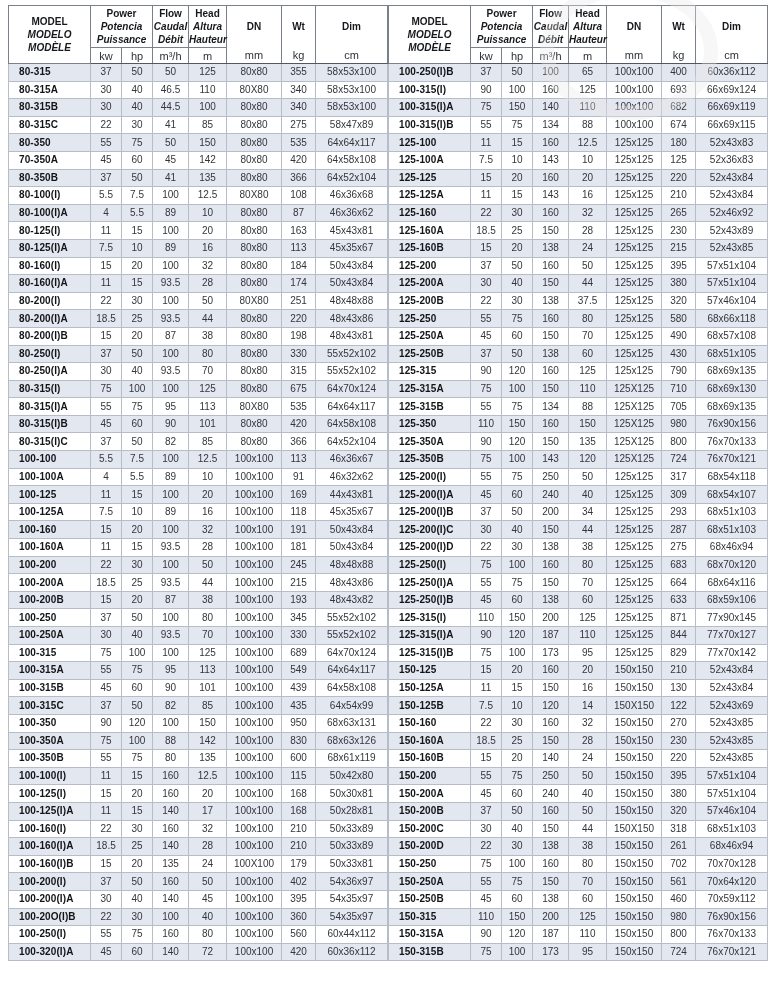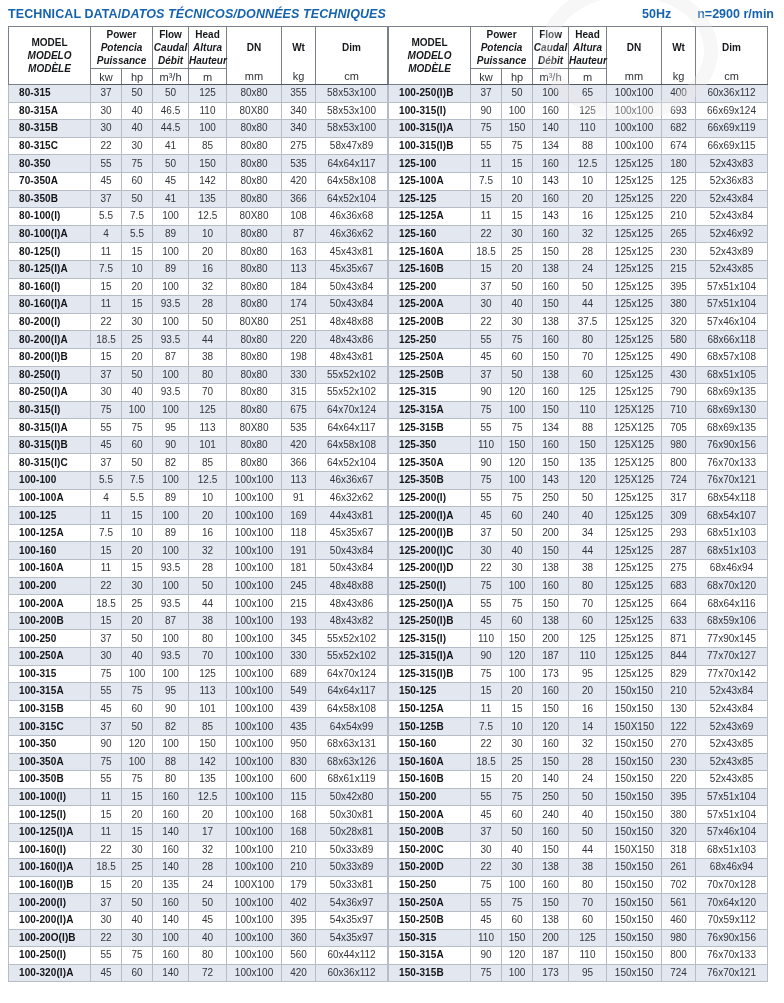--- a/index.html
+++ b/index.html
@@ -64,27 +64,20 @@
     font-size:10px;letter-spacing:.1px;
   }
   tbody tr.stripe{background:#e3e7ef;border-radius:6px;}
 </style>
 </head>
 <body>
 
 <div class="page">
   <div class="watermark"></div>
 
-  <div class="titlebar">
-    <div class="title-left"><span>TECHNICAL DATA/</span><span class="it">DATOS TÉCNICOS/DONNÉES TECHNIQUES</span></div>
-    <div class="title-right">
-      <span>50Hz</span>
-      <span>n=2900 r/min</span>
-    </div>
-  </div>
 
   <div class="tables">
 
     <table class="spec">
       <colgroup>
         <col style="width:82px">
           <col style="width:31px">
           <col style="width:31px">
         <col style="width:36px">
           <col style="width:38px">

